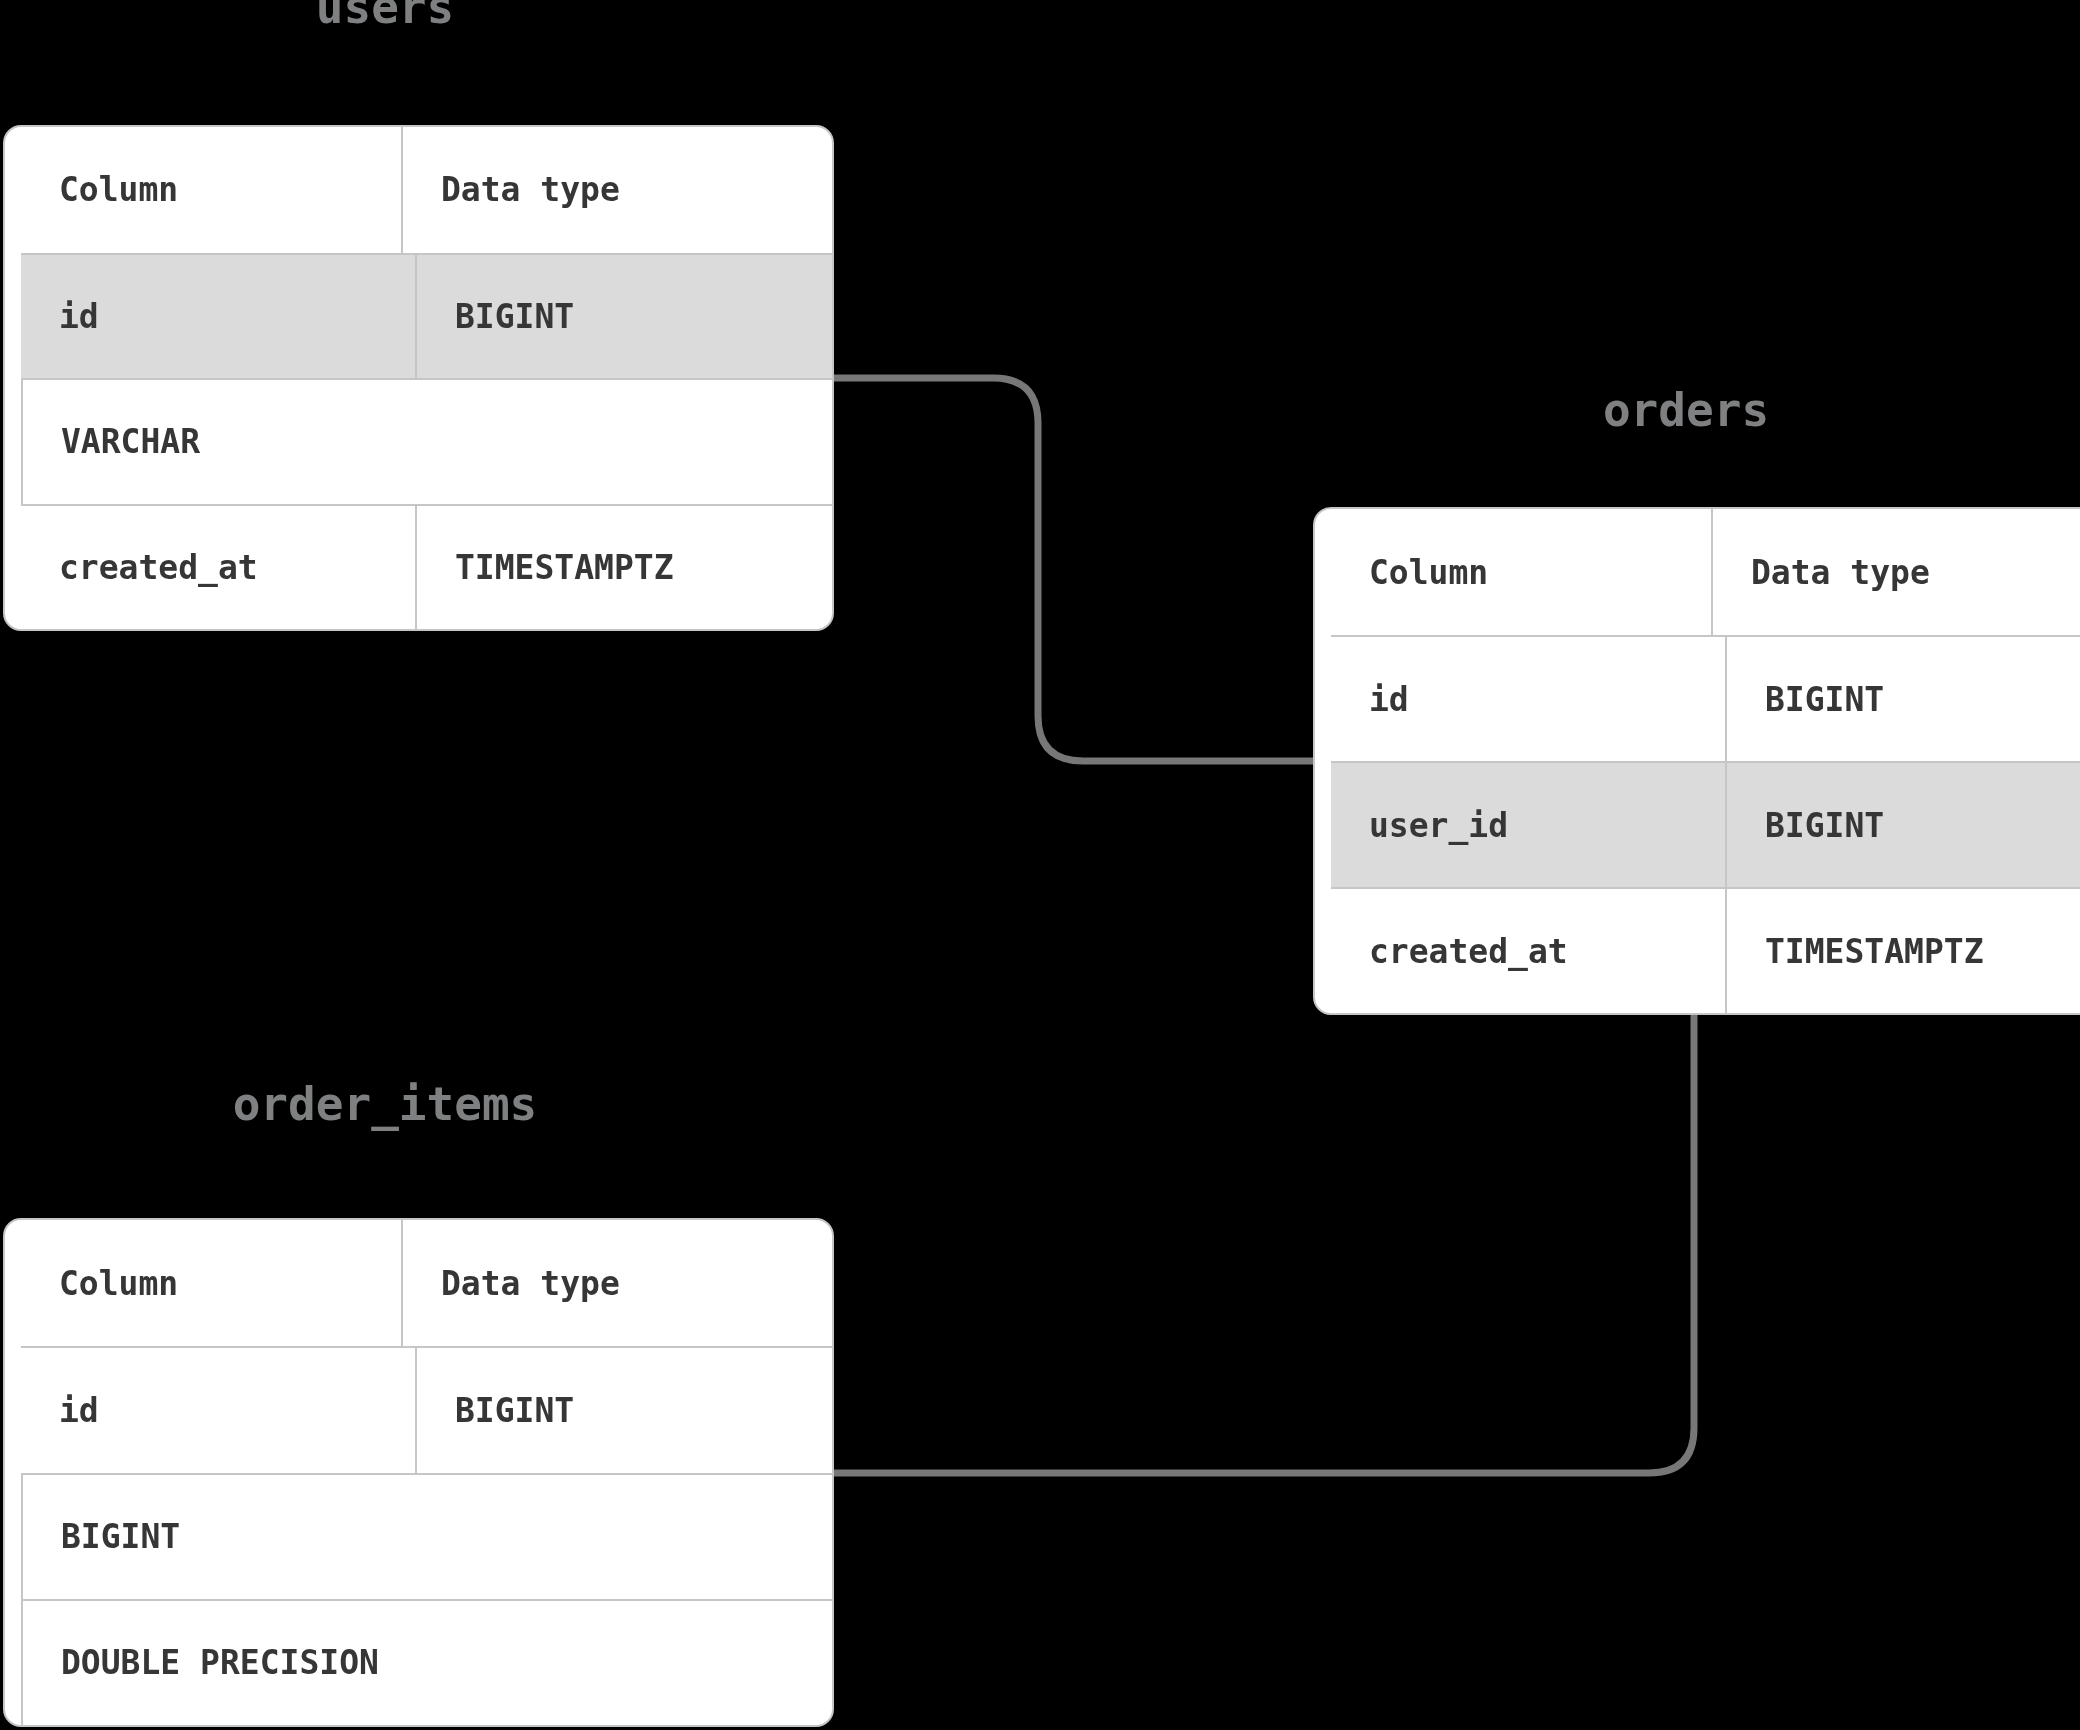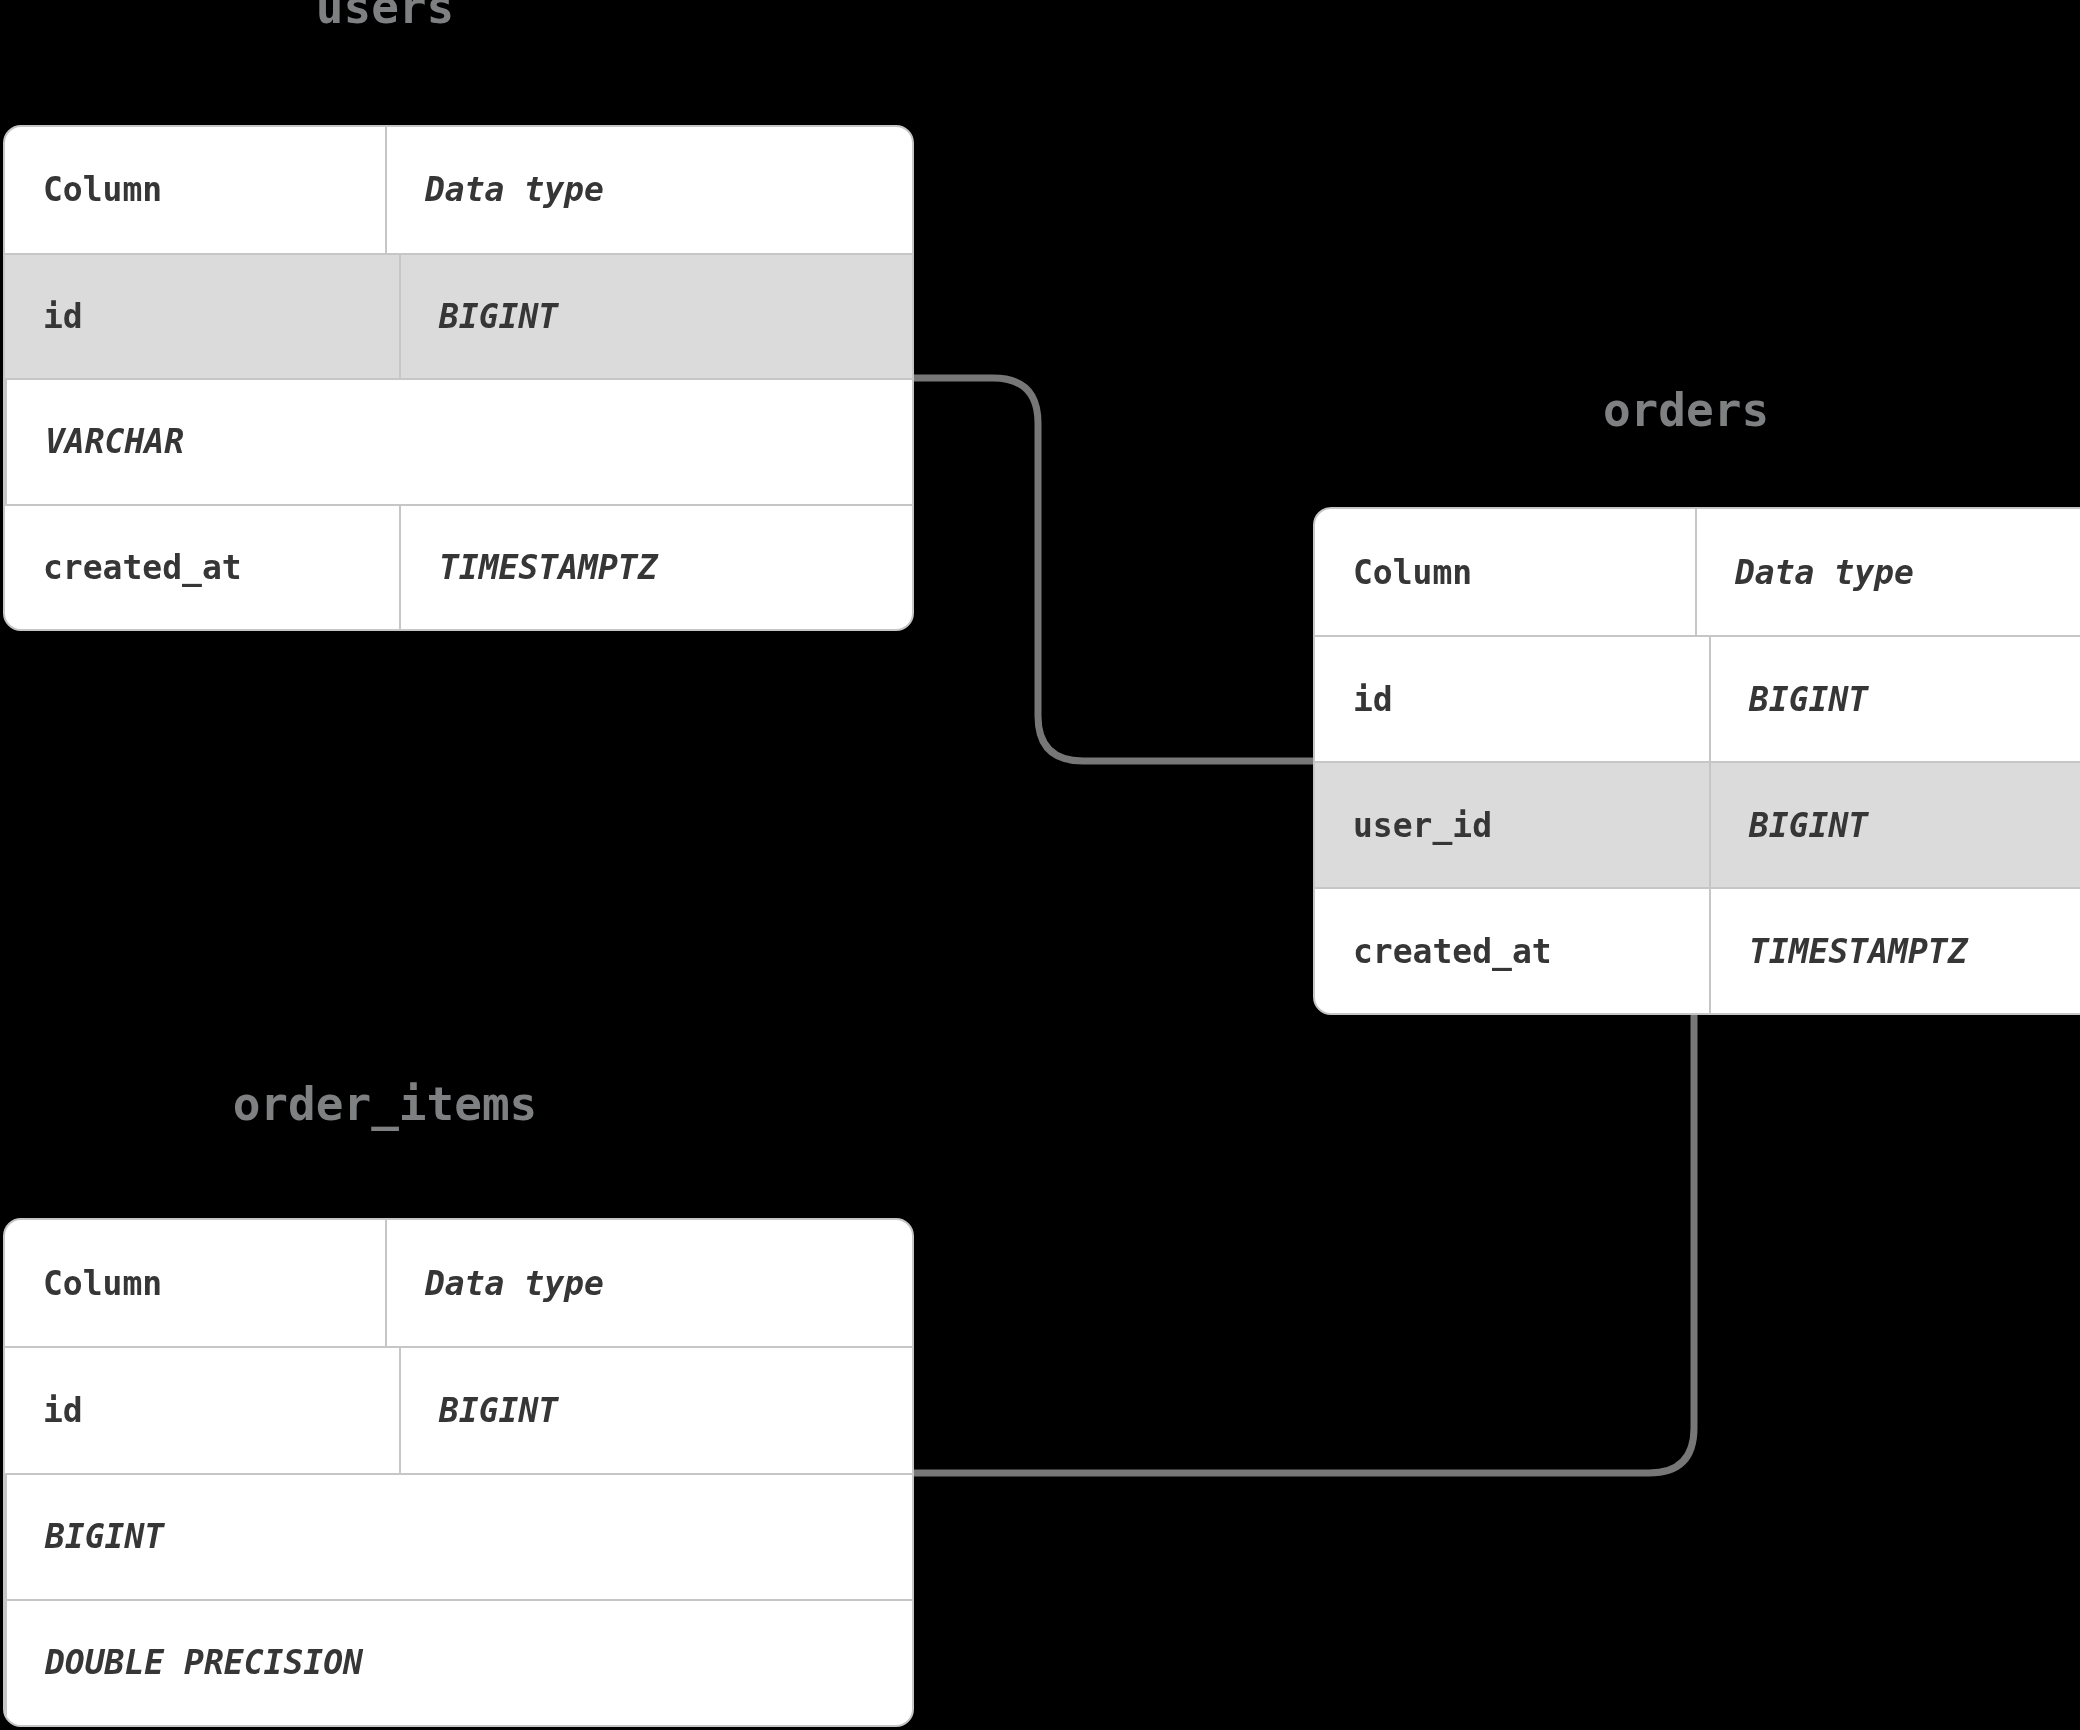--- a/index.html
+++ b/index.html
@@ -28,27 +28,28 @@
     line-height:1;
     color:var(--title);
     white-space:nowrap;
   }
   .ttl-users{left:385px;top:-16px;}
   .ttl-orders{left:1686px;top:387px;}
   .ttl-order-items{left:385px;top:1081px;}
 
   .db-table{
     position:absolute;
-    width:911px;
+    width:831px;
     background:var(--table-bg);
     border:2px solid var(--line);
     border-radius:18px;
     overflow:hidden;
     display:grid;
     grid-template-rows:repeat(4,1fr);
+    padding-left:16px;
   }
   .t-users{left:3px;top:125px;height:506px;}
   .t-orders{left:1313px;top:507px;height:508px;}
   .t-order-items{left:3px;top:1218px;height:509px;}
 
   .row{
     display:grid;
     grid-template-columns:380px 1fr;
   }
   .row + .row{border-top:2px solid var(--line);gap:14px;}
@@ -57,21 +58,21 @@
   .cell{
     display:flex;
     align-items:center;
     padding-left:38px;
     font-size:33px;
     font-weight:700;
     color:var(--txt);
     white-space:nowrap;
     overflow:hidden;
   }
-  .cell.type{border-left:2px solid var(--line);font-style:italic;}
+  .cell.type{border-left:2px solid var(--line);}
 </style>
 </head>
 <body>
 
 <div class="canvas">
 
   <svg class="connectors">
     <path d="M 766 378 H 993 Q 1038 378 1038 423 V 716 Q 1038 761 1083 761 H 1315"></path>
     <path d="M 1694 1016 V 1428 Q 1694 1473 1649 1473 H 766"></path>
   </svg>

